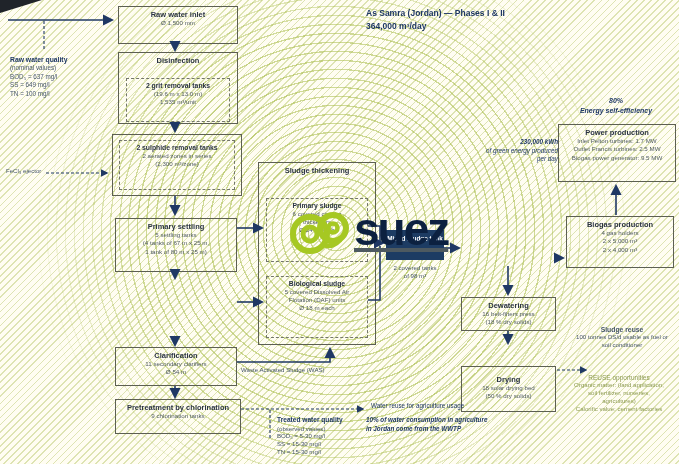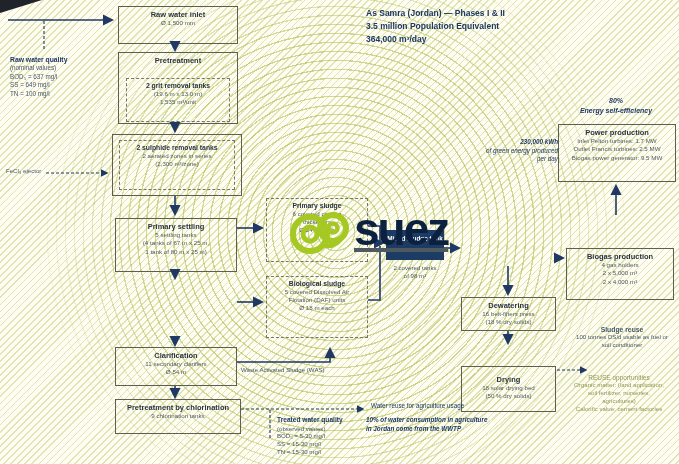--- a/index.html
+++ b/index.html
@@ -73,41 +73,40 @@
       <line x1="508" y1="266" x2="508" y2="294" marker-end="url(#ah)"></line>
       <line x1="508" y1="331" x2="508" y2="343" marker-end="url(#ah)"></line>
       <line x1="557" y1="370" x2="586" y2="370" stroke-dasharray="3,2" stroke-width="1.1" marker-end="url(#ah)"></line>
       <line x1="241" y1="409" x2="363" y2="409" stroke-dasharray="3,2" stroke-width="1.1" marker-end="url(#ah)"></line>
       <line x1="270" y1="410" x2="270" y2="438" stroke-dasharray="3,2" stroke-width="1.1"></line>
     </g>
   </svg>
 
   <div class="txt hdr" style="left:366px;top:7px;width:240px;">
     <div>As Samra (Jordan) — Phases I &amp; II</div>
-    <div>3.5 million Population Equivalent</div>
     <div>364,000 m³/day</div>
   </div>
 
   <div class="txt small grayblue" style="left:10px;top:55px;width:110px;">
     <div class="b navy" style="font-size:6.8px;">Raw water quality</div>
     <div>(nominal values)</div>
     <div>BOD₅ = 637 mg/l</div>
     <div>SS = 649 mg/l</div>
     <div>TN = 100 mg/l</div>
   </div>
 
   <div class="txt tiny grayblue" style="left:6px;top:167px;width:64px;">FeCl₃ ejector</div>
 
   <div class="bx solid" style="left:118px;top:6px;width:120px;height:38px;">
     <div class="t">Raw water inlet</div>
     <div class="l">Ø 1,500 mm</div>
   </div>
 
   <div class="bx solid" style="left:118px;top:52px;width:120px;height:72px;">
-    <div class="t">Pretreatment</div>
+    <div class="t">Disinfection</div>
   </div>
   <div class="bx dashed" style="left:126px;top:78px;width:104px;height:44px;">
     <div class="t2">2 grit removal tanks</div>
     <div class="l">(19.6 m x 13.0 m)</div>
     <div class="l">1,535 m³/unit</div>
   </div>
 
   <div class="bx solid" style="left:112px;top:134px;width:130px;height:62px;"></div>
   <div class="bx dashed" style="left:119px;top:140px;width:116px;height:50px;">
     <div class="t2">2 sulphide removal tanks</div>
@@ -127,20 +126,23 @@
     <div class="t">Clarification</div>
     <div class="l">11 secondary clarifiers</div>
     <div class="l">Ø 54 m</div>
   </div>
 
   <div class="bx solid" style="left:115px;top:399px;width:126px;height:35px;">
     <div class="t">Pretreatment by chlorination</div>
     <div class="l">9 chlorination tanks</div>
   </div>
 
+  <div class="bx solid" style="left:258px;top:162px;width:118px;height:183px;">
+    <div class="t">Sludge thickening</div>
+  </div>
   <div class="bx dashed" style="left:266px;top:198px;width:102px;height:64px;">
     <div class="t2">Primary sludge</div>
     <div class="l">6 covered circular</div>
     <div class="l">thickeners</div>
     <div class="l">Ø 24 m each</div>
   </div>
   <div class="bx dashed" style="left:266px;top:276px;width:102px;height:62px;">
     <div class="t2">Biological sludge</div>
     <div class="l">5 covered Dissolved Air</div>
     <div class="l">Flotation (DAF) units</div>
@@ -162,21 +164,21 @@
 
   <div class="bx navyfill" style="left:386px;top:230px;width:58px;height:30px;font-size:6.4px;font-weight:bold;line-height:1.25;padding-top:4px;">
     <span>Mixed sludge tank</span>
   </div>
   <div class="txt tiny grayblue" style="left:370px;top:264px;width:90px;text-align:center;">
     <div>2 covered tanks</div>
     <div>of 98 m³</div>
   </div>
 
 
-  <div class="bx solid" style="left:566px;top:216px;width:108px;height:52px;margin-top:32px;">
+  <div class="bx solid" style="left:566px;top:216px;width:108px;height:52px;">
     <div class="t">Biogas production</div>
     <div class="l">4 gas holders</div>
     <div class="l">2 x 5,000 m³</div>
     <div class="l">2 x 4,000 m³</div>
   </div>
 
   <div class="bx solid" style="left:558px;top:124px;width:118px;height:58px;">
     <div class="t">Power production</div>
     <div class="l">Inlet Pelton turbines: 1.7 MW</div>
     <div class="l">Outlet Francis turbines: 2.5 MW</div>

